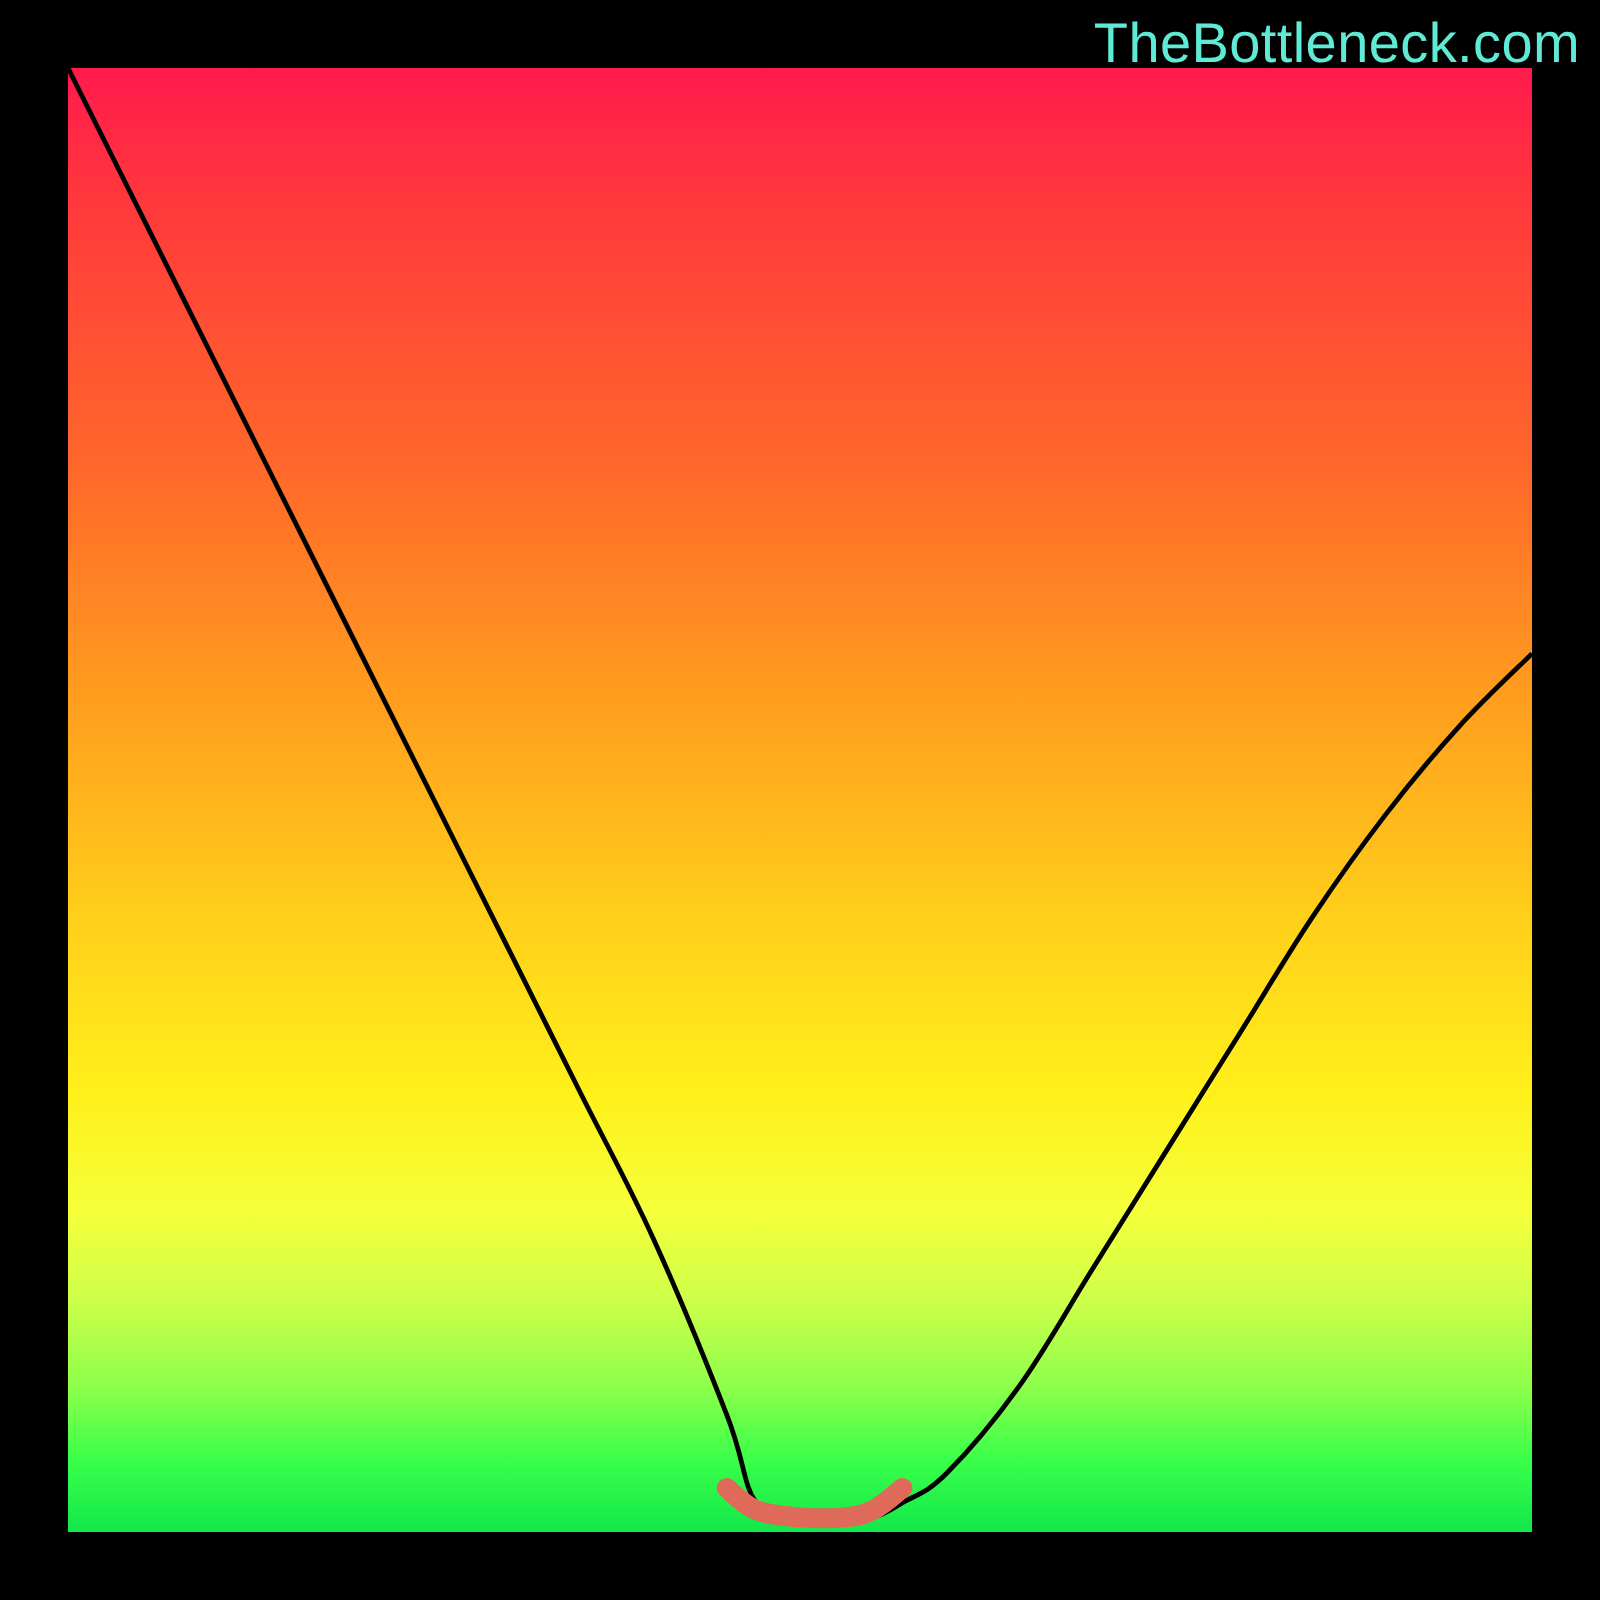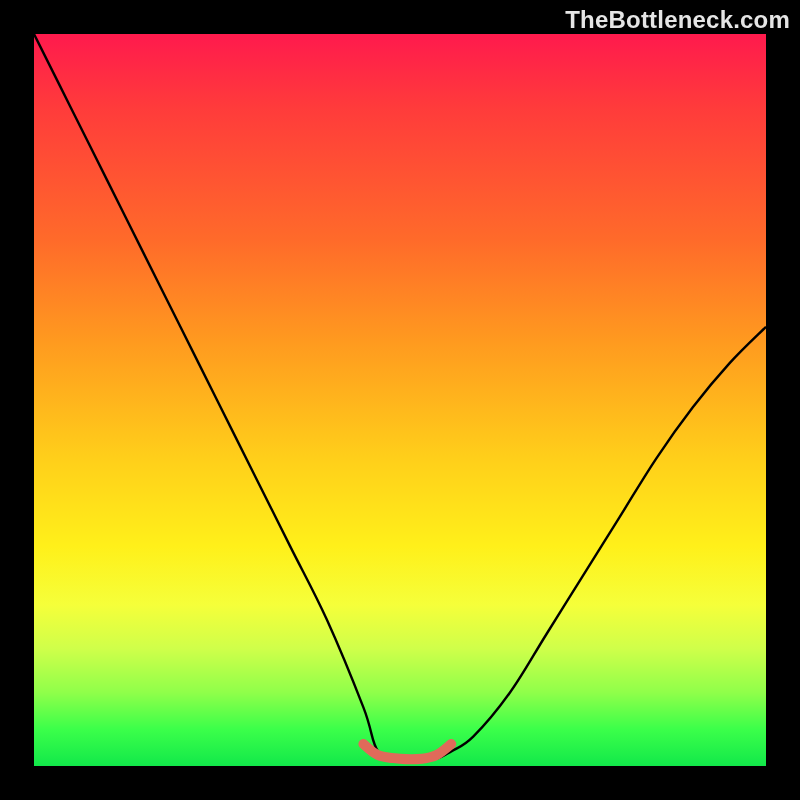--- a/index.html
+++ b/index.html
@@ -36,23 +36,23 @@
       #cfff4a 84%,
       #8fff4a 90%,
       #3bff4a 95%,
       #12e84a 100%
     );
   }
   .watermark {
     position: absolute;
     top: 6px;
     right: 10px;
-    font-size: 24px;
-    font-weight: 700;
-    color: #e5e5e5;
+    font-size: 28px;
+    font-weight: 400;
+    color: #5eead4;
     letter-spacing: 0.2px;
     user-select: none;
   }
   svg.curve {
     position: absolute;
     left: 0;
     top: 0;
     width: 732px;
     height: 732px;
   }

